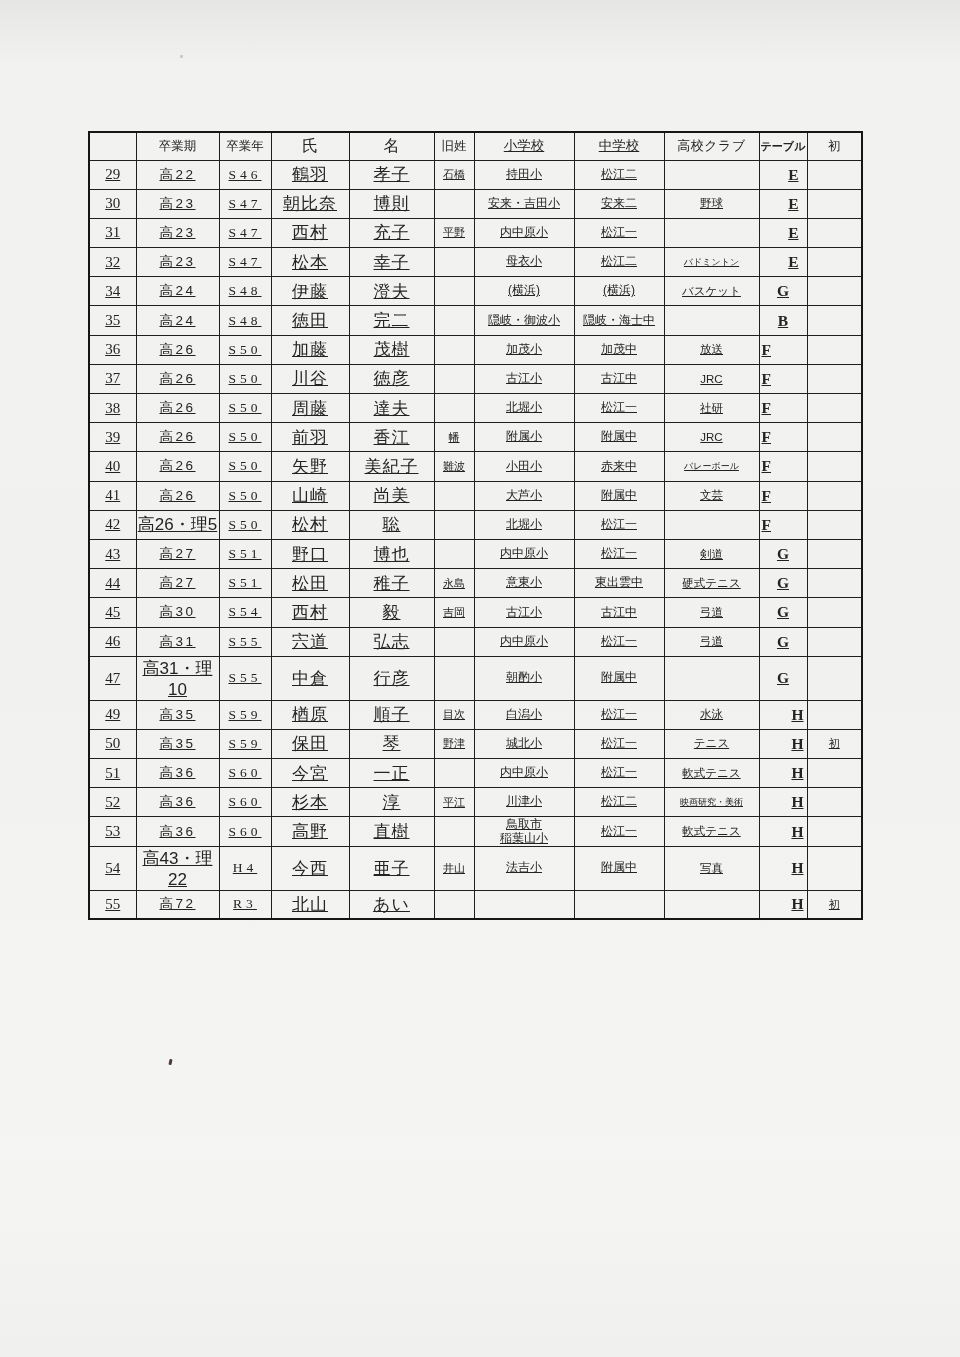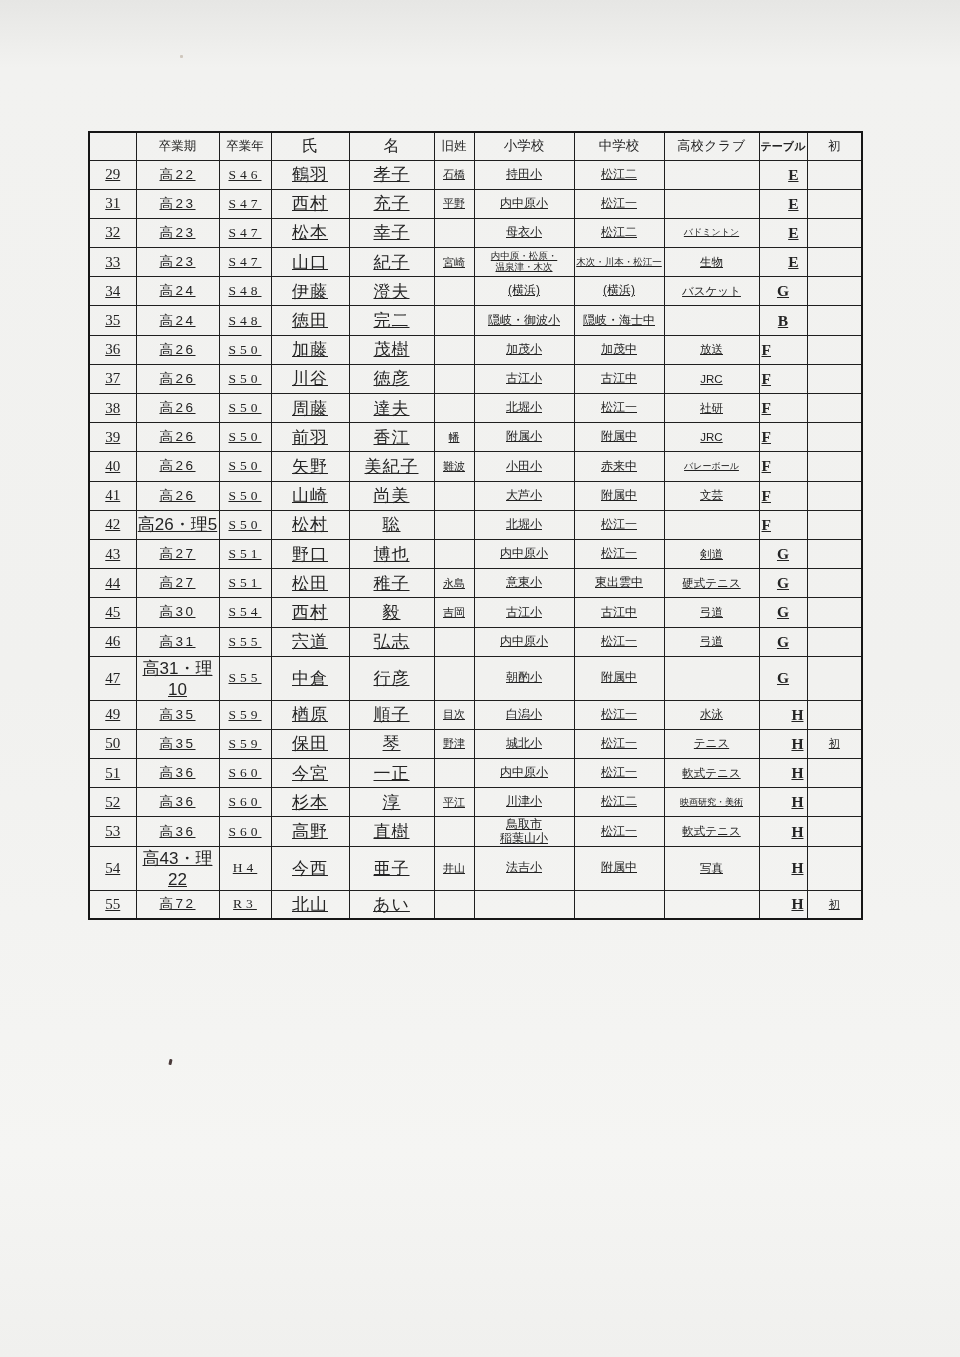--- a/index.html
+++ b/index.html
@@ -19,21 +19,21 @@
     border:1.6px solid #1f1f1f;
     padding:0;text-align:center;vertical-align:middle;overflow:hidden;
     color:#242424;
   }
   .roster thead tr{height:28px;}
   .roster tbody tr{height:29.2px;text-decoration:underline;}
   thead th{font-weight:normal;}
   
   .h-period,.h-year,.h-kyusei{font-size:12.5px;}
   .h-sei,.h-mei{font-size:16px;}
-  .h-sho,.h-chu{font-size:13.5px;}
+  .h-sho,.h-chu{font-size:13.5px;text-decoration:underline;}
   .h-club{font-size:13px;letter-spacing:0.5px;}
   .h-tbl{font-size:11px;font-weight:700;}
   .h-hatsu{font-size:12.5px;}
   
   .c-no{font-family:"Liberation Serif","DejaVu Serif",serif;font-size:15px;}
   .c-period{font-size:13.5px;letter-spacing:2.5px;}
   .c-period.xs-period{font-size:17px;letter-spacing:0;}
   .c-year{font-family:"Liberation Serif","DejaVu Serif",serif;font-size:13.5px;letter-spacing:4px;}
   .c-sei,.c-mei{font-size:17px;letter-spacing:1px;}
   .c-kyusei{font-size:11px;}
@@ -95,20 +95,33 @@
           <td class="c-sei">鶴羽</td>
           <td class="c-mei">孝子</td>
           <td class="c-kyusei">石橋</td>
           <td class="c-sho">持田小</td>
           <td class="c-chu">松江二</td>
           <td class="c-club"></td>
           <td class="c-tbl al-right2">E</td>
           <td class="c-hatsu"></td>
         </tr>
         <tr>
+          <td class="c-no">30</td>
+          <td class="c-period">高23</td>
+          <td class="c-year">S47</td>
+          <td class="c-sei">朝比奈</td>
+          <td class="c-mei">博則</td>
+          <td class="c-kyusei"></td>
+          <td class="c-sho">安来・吉田小</td>
+          <td class="c-chu">安来二</td>
+          <td class="c-club">野球</td>
+          <td class="c-tbl al-right2">E</td>
+          <td class="c-hatsu"></td>
+        </tr>
+        <tr>
           <td class="c-no">31</td>
           <td class="c-period">高23</td>
           <td class="c-year">S47</td>
           <td class="c-sei">西村</td>
           <td class="c-mei">充子</td>
           <td class="c-kyusei">平野</td>
           <td class="c-sho">内中原小</td>
           <td class="c-chu">松江一</td>
           <td class="c-club"></td>
           <td class="c-tbl al-right2">E</td>
@@ -117,34 +130,20 @@
         <tr>
           <td class="c-no">32</td>
           <td class="c-period">高23</td>
           <td class="c-year">S47</td>
           <td class="c-sei">松本</td>
           <td class="c-mei">幸子</td>
           <td class="c-kyusei"></td>
           <td class="c-sho">母衣小</td>
           <td class="c-chu">松江二</td>
           <td class="c-club xs">バドミントン</td>
-          <td class="c-tbl al-right2">E</td>
-          <td class="c-hatsu"></td>
-        </tr>
-        <tr>
-          <td class="c-no">33</td>
-          <td class="c-period">高23</td>
-          <td class="c-year">S47</td>
-          <td class="c-sei">山口</td>
-          <td class="c-mei">紀子</td>
-          <td class="c-kyusei">宮崎</td>
-          <td class="c-sho xs">内中原・松原・
-温泉津・木次</td>
-          <td class="c-chu xs">木次・川本・松江一</td>
-          <td class="c-club">生物</td>
           <td class="c-tbl al-right2">E</td>
           <td class="c-hatsu"></td>
         </tr>
         <tr>
           <td class="c-no">34</td>
           <td class="c-period">高24</td>
           <td class="c-year">S48</td>
           <td class="c-sei">伊藤</td>
           <td class="c-mei">澄夫</td>
           <td class="c-kyusei"></td>

